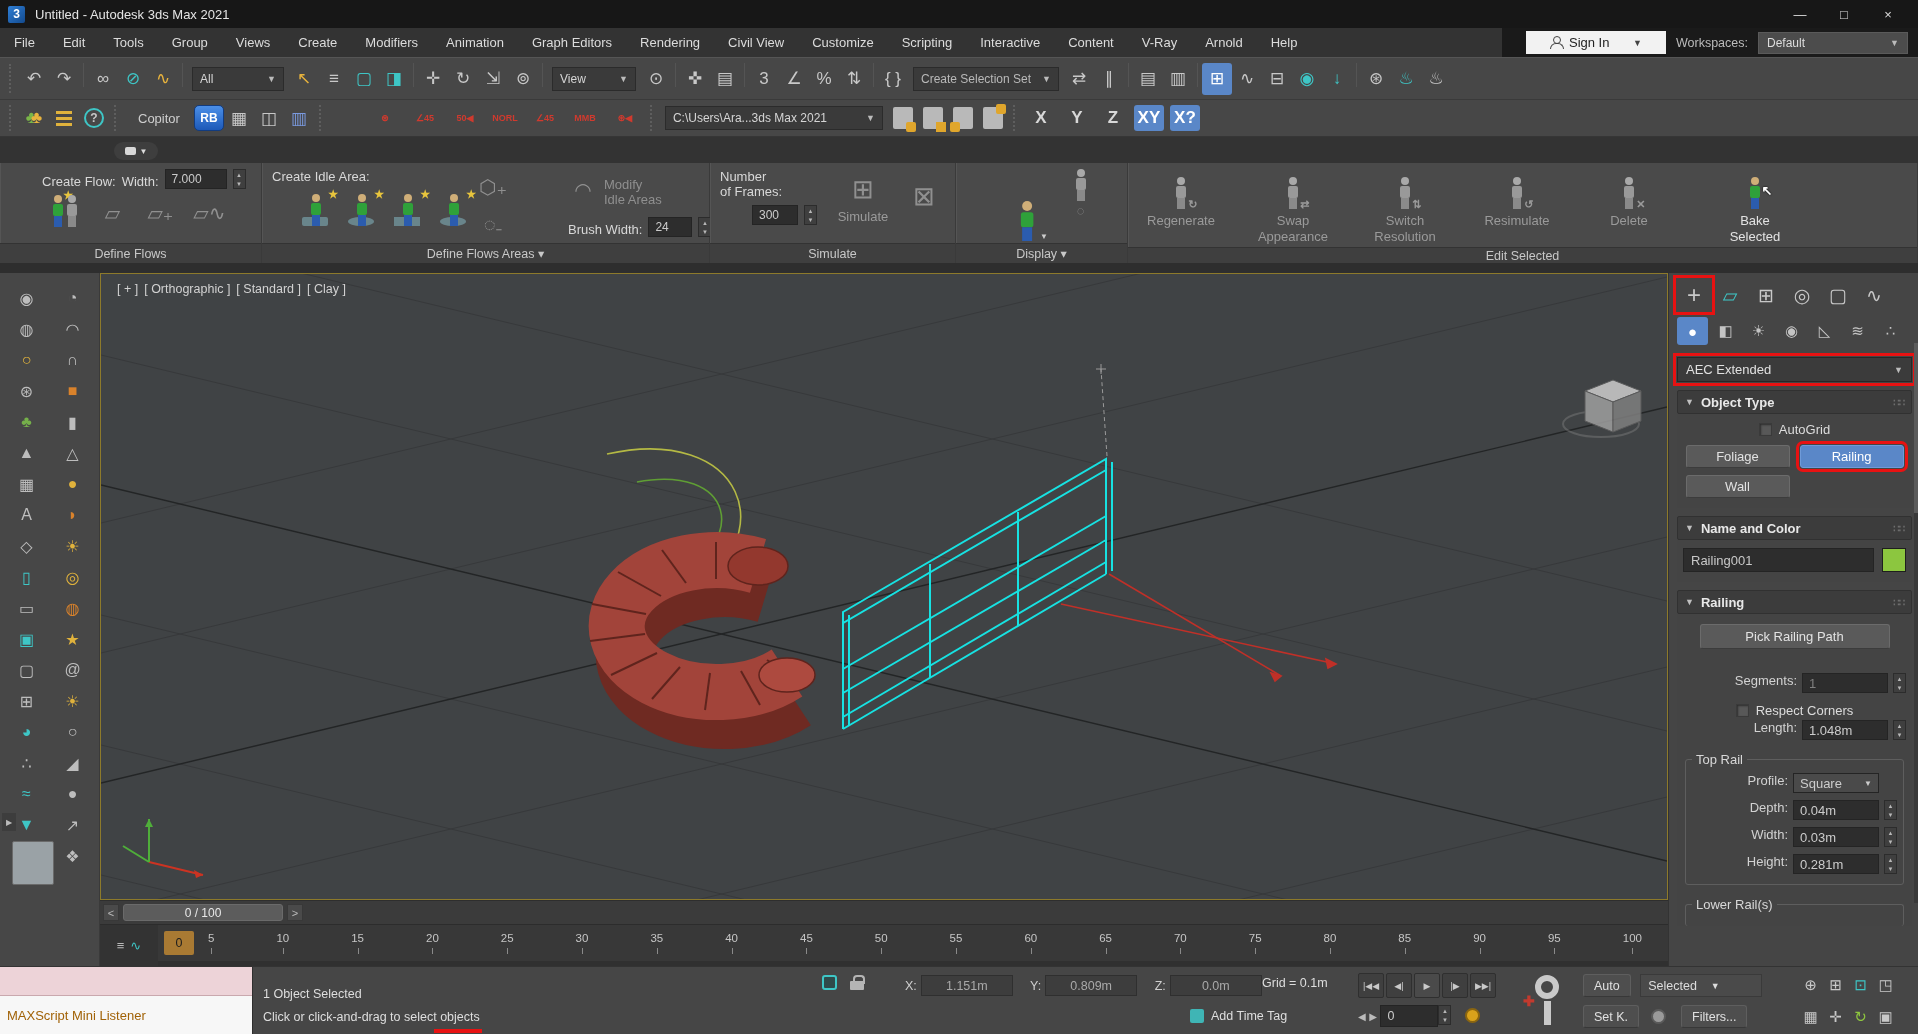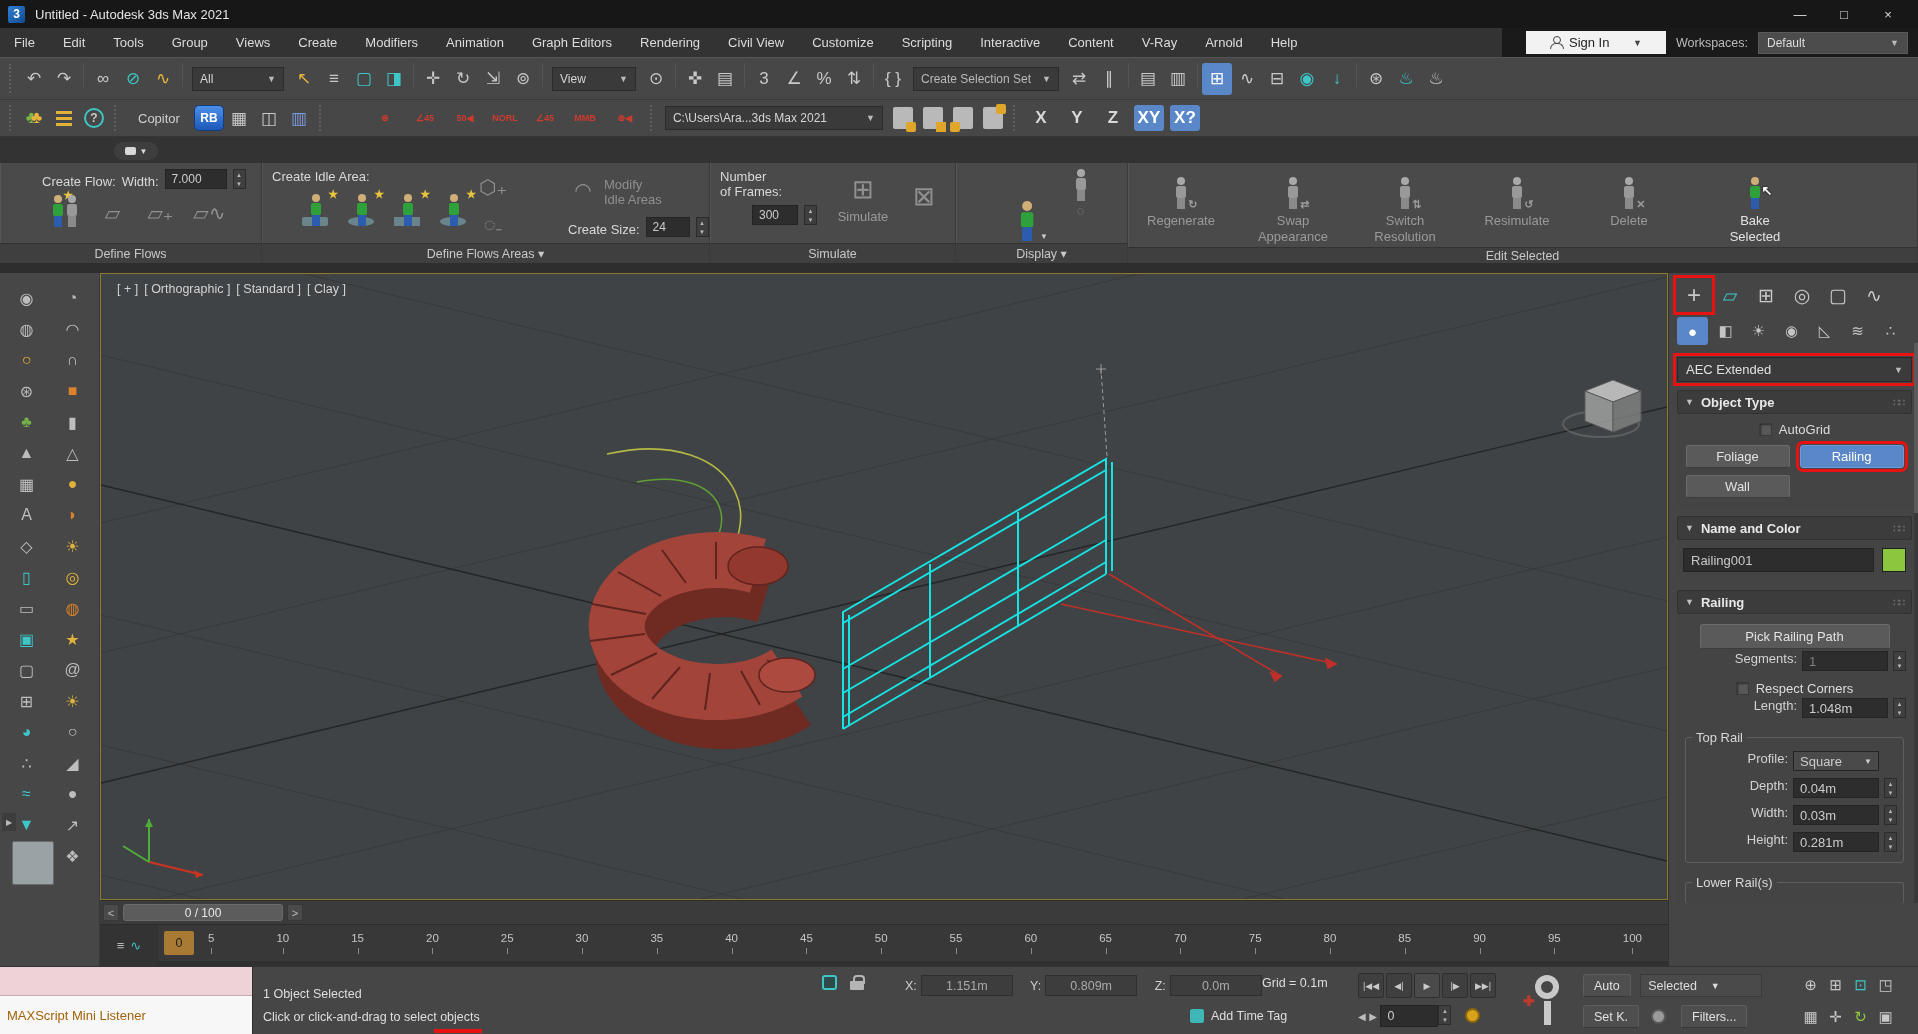--- a/index.html
+++ b/index.html
@@ -140,21 +140,21 @@
     color:#e2e2e2; font-size:13px; display:flex; align-items:center; justify-content:center; height:23px; }
   .btn.blue { background:#5a87c8; color:#fff; border-color:#6f9ad8; }
   .ot-grid { display:grid; grid-template-columns:104px 104px; gap:7px 10px; justify-content:center; }
   .nc-row { display:flex; gap:8px; align-items:center; }
   .nc-field { flex:1; height:24px; background:#2d2d2d; border:1px solid #242424; color:#c9c9c9; display:flex; align-items:center; padding:0 7px; font-size:13px; }
   .swatch { width:24px; height:24px; background:#8cc63f; border:1px solid #1e1e1e; }
   .prow { display:flex; align-items:flex-start; justify-content:flex-end; gap:5px; margin-top:7px; font-size:13px; color:#d8d8d8; }
   .prow .fld { width:86px; } .prow .lab { color:#d2d2d2; }
   .fset { border:1px solid #5e5e5e; border-radius:3px; margin:12px 2px 0; padding:4px 6px 10px; position:relative; }
   .fset legend { padding:0 4px; color:#d8d8d8; font-size:13px; }
-  .pick-btn { width:190px; margin:2px auto 2px; height:25px; }
+  .pick-btn { width:190px; margin:2px auto 24px; height:25px; }
   .cp-scroll { position:absolute; right:0; top:70px; width:4px; height:560px; background:#393939; }
   .cp-scroll i { display:block; width:4px; height:170px; background:#5b5b5b; }
 
   
   .statusbar { position:relative; height:68px; background:#464646; border-top:1px solid #333; font-size:12.5px; }
   .listener { position:absolute; left:0; top:0; width:253px; height:68px; border-right:1px solid #2e2e2e; }
   .listener .pink { height:29px; background:#edd3d8; border-bottom:1px solid #c9a8ae; }
   .listener .white { height:39px; background:#f7f7f7; color:#a16207; display:flex; align-items:center; padding:0 7px; font-size:13px; }
   .sb-abs { position:absolute; white-space:nowrap; }
   .sb-txt { color:#dedede; }
@@ -576,21 +576,21 @@
         <div class="vline"></div>
         <div class="rb-col" style="justify-content:center;gap:10px">
           <div class="rb-row">
             <span class="gicon">◠</span>
             <span class="rlbl dis">
               <span>Modify</span><br>
               <span>Idle Areas</span>
             </span>
           </div>
           <div class="rb-row">
-            <span class="rlbl">Create Size:</span>
+            <span class="rlbl">Brush Width:</span>
             <span class="fld" style="width:44px">24</span>
             <span class="spin">
                 <b>▲</b>
                 <b>▼</b>
               </span>
           </div>
         </div>
       </div>
       <div class="rlabel">Define Flows Areas ▾</div>
     </div>

